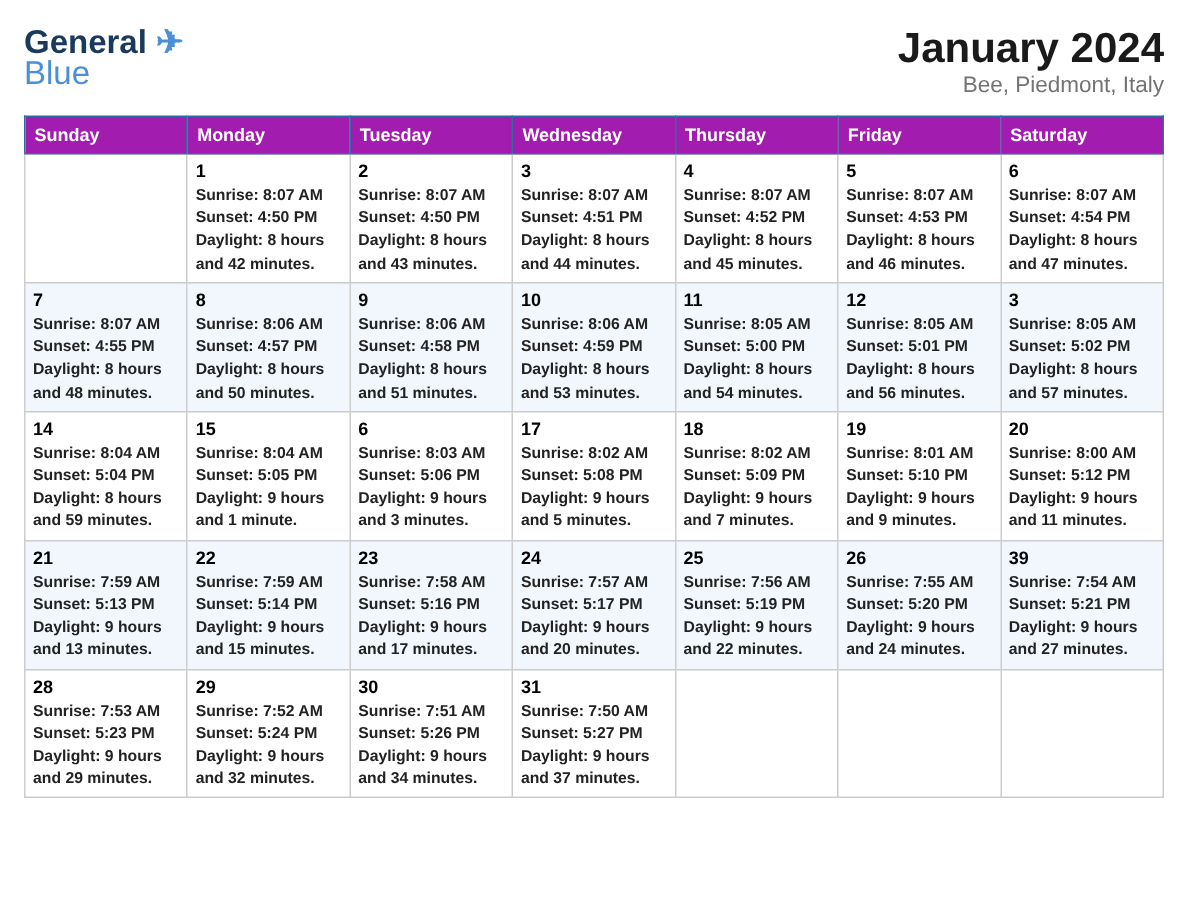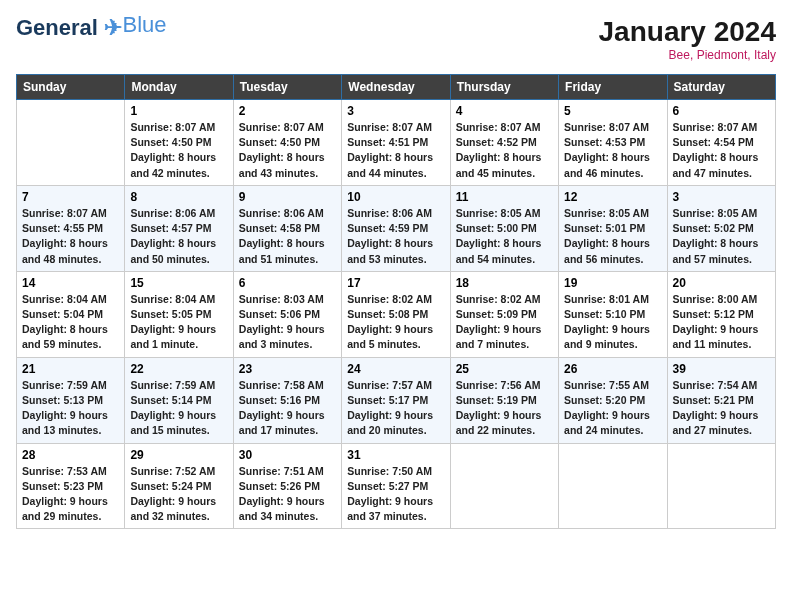--- a/index.html
+++ b/index.html
@@ -15,42 +15,42 @@
       padding: 16px 16px 8px 16px;
     }
     .header {
       display: flex;
       justify-content: space-between;
       align-items: flex-start;
       margin-bottom: 12px;
     }
     .logo {
       display: flex;
-      flex-direction: row;
+      flex-direction: column;
       align-items: flex-start;
     }
     .title-area {
       text-align: right;
     }
     .calendar-title {
       font-size: 28px;
       font-weight: bold;
       color: #1a1a1a;
     }
     .calendar-subtitle {
-      font-size: 12px;
-      color: #be185d;
+      font-size: 15px;
+      color: #737373;
     }
     table {
       width: 100%;
       border-collapse: collapse;
       font-size: 11px;
     }
     thead tr {
-      background-color: #404040;
+      background-color: #a21caf;
       color: white;
     }
     thead th {
       padding: 5px 6px;
       text-align: left;
       font-size: 12px;
       font-weight: bold;
       border: 1px solid #2e6da4;
     }
     tbody tr {

